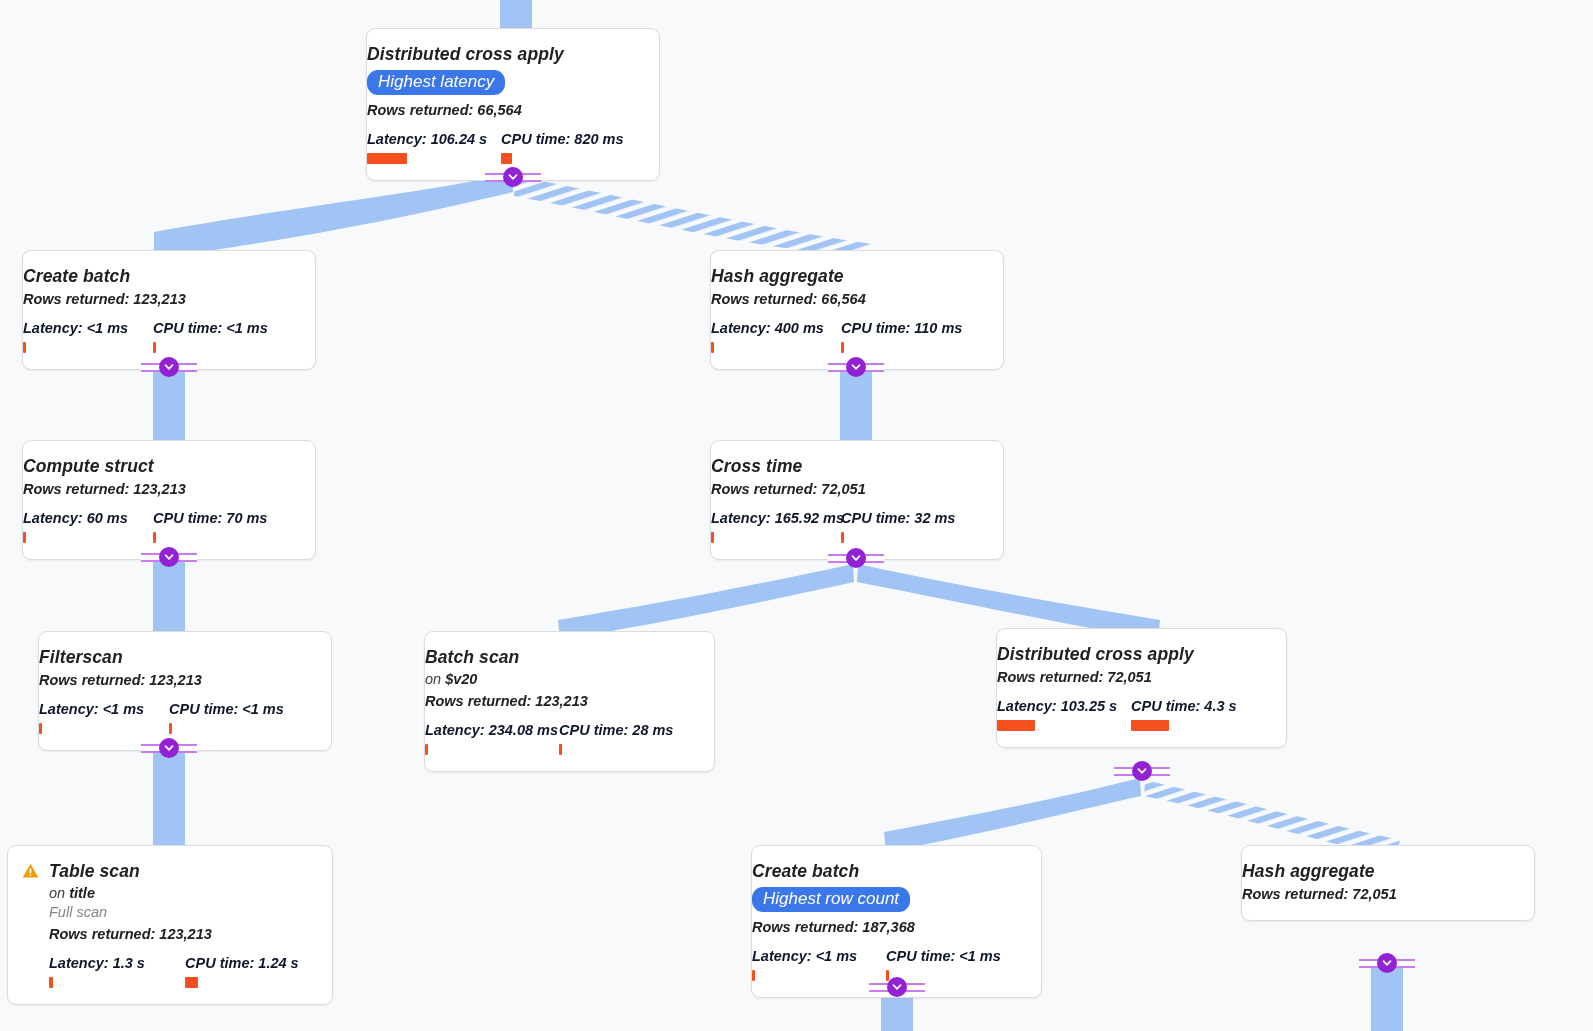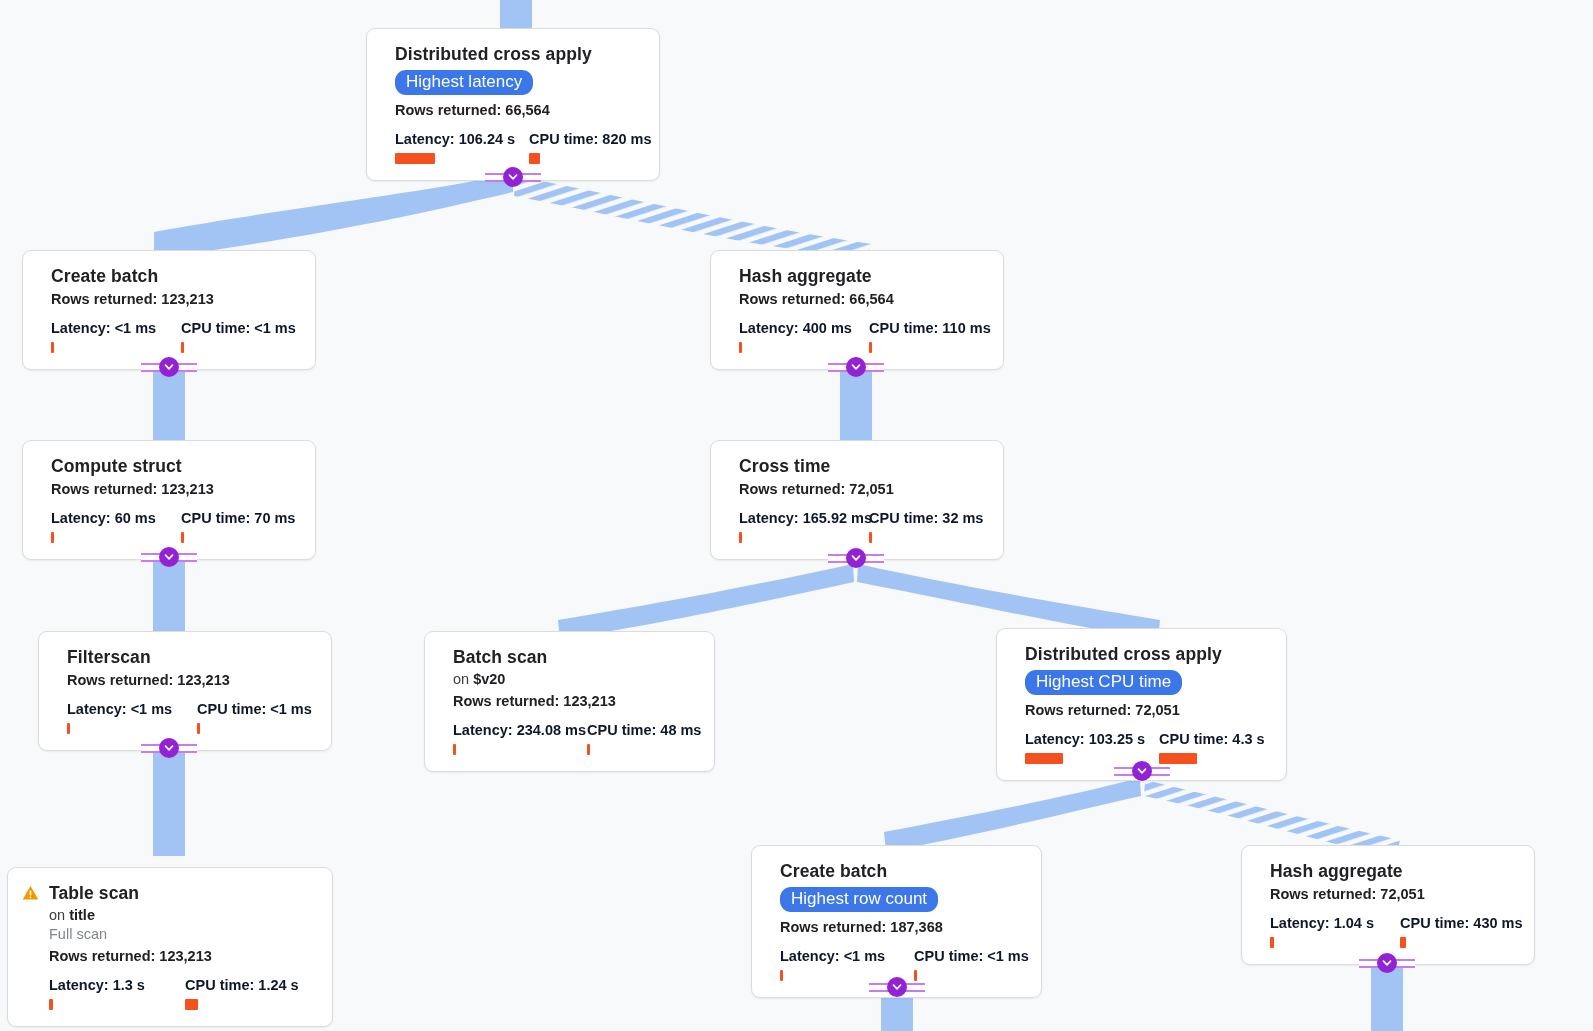--- a/index.html
+++ b/index.html
@@ -22,22 +22,23 @@
     width: 1593px; height: 1031px;
     pointer-events: none;
   }
 
   .node {
     position: absolute;
     background: #ffffff;
     border: 1px solid #dadce0;
     border-radius: 9px;
     box-shadow: 0 1px 2px rgba(60,64,67,0.08);
-    padding: 14px 16px 16px 28px;
+    padding: 14px 16px 16px 0;
     z-index: 5;
+    font-style: italic;
   }
   .node.warned { padding-left: 14px; }
   .node-inner { display: flex; align-items: flex-start; gap: 10px; }
   .warn-icon { flex: 0 0 auto; margin-top: 3px; }
   .node-body { flex: 1 1 auto; min-width: 0; }
 
   .node-title {
     font-size: 17.5px;
     font-weight: 700;
     color: #202124;
@@ -330,33 +331,32 @@
         <div class="node-sub">
           <span>on </span><b>$v20</b>
         </div>
         <div class="rows">Rows returned: 123,213</div>
         <div class="metrics">
           <div class="metric" style="width:134px;">
             <div class="metric-label">Latency: 234.08 ms</div>
             <div class="metric-bar" style="width:3px;"></div>
           </div>
           <div class="metric">
-            <div class="metric-label">CPU time: 48 ms</div>
+            <div class="metric-label">CPU time: 28 ms</div>
             <div class="metric-bar" style="width:3px;"></div>
           </div>
         </div>
       </div>
     </div>
   </div>
 
   <div class="node" style="left:996px; top:628px; width:291px;">
     <div class="node-inner">
       <div class="node-body">
         <div class="node-title">Distributed cross apply</div>
-        <div><span class="chip">Highest CPU time</span></div>
         <div class="rows">Rows returned: 72,051</div>
         <div class="metrics">
           <div class="metric" style="width:134px;">
             <div class="metric-label">Latency: 103.25 s</div>
             <div class="metric-bar" style="width:38px;"></div>
           </div>
           <div class="metric">
             <div class="metric-label">CPU time: 4.3 s</div>
             <div class="metric-bar" style="width:38px;"></div>
           </div>
@@ -366,21 +366,21 @@
   </div>
   <div class="toggle" style="left:1142px; top:771px;">
     <div class="rule"></div>
     <div class="knob">
       <svg width="12" height="12" viewBox="0 0 12 12">
           <path d="M2.5 4.2 L6 7.8 L9.5 4.2" stroke="#ffffff" stroke-width="1.7" fill="none" stroke-linecap="round" stroke-linejoin="round"></path>
         </svg>
     </div>
   </div>
 
-  <div class="node warned" style="left:7px; top:867px; width:326px;">
+  <div class="node warned" style="left:7px; top:845px; width:326px;">
     <div class="node-inner">
       <span class="warn-icon">
         <svg width="17" height="16" viewBox="0 0 17 16">
           <path d="M8.5 1 L16.3 14.6 L0.7 14.6 Z" fill="#f29900"></path>
           <rect x="7.7" y="5.4" width="1.6" height="5" fill="#ffffff" rx="0.6"></rect>
           <rect x="7.7" y="11.4" width="1.6" height="1.7" fill="#ffffff" rx="0.6"></rect>
         </svg>
       </span>
       <div class="node-body">
         <div class="node-title">Table scan</div>
@@ -429,30 +429,20 @@
           <path d="M2.5 4.2 L6 7.8 L9.5 4.2" stroke="#ffffff" stroke-width="1.7" fill="none" stroke-linecap="round" stroke-linejoin="round"></path>
         </svg>
     </div>
   </div>
 
   <div class="node" style="left:1241px; top:845px; width:294px;">
     <div class="node-inner">
       <div class="node-body">
         <div class="node-title">Hash aggregate</div>
         <div class="rows">Rows returned: 72,051</div>
-        <div class="metrics">
-          <div class="metric" style="width:130px;">
-            <div class="metric-label">Latency: 1.04 s</div>
-            <div class="metric-bar" style="width:4px;"></div>
-          </div>
-          <div class="metric">
-            <div class="metric-label">CPU time: 430 ms</div>
-            <div class="metric-bar" style="width:6px;"></div>
-          </div>
-        </div>
       </div>
     </div>
   </div>
   <div class="toggle" style="left:1387px; top:963px;">
     <div class="rule"></div>
     <div class="knob">
       <svg width="12" height="12" viewBox="0 0 12 12">
           <path d="M2.5 4.2 L6 7.8 L9.5 4.2" stroke="#ffffff" stroke-width="1.7" fill="none" stroke-linecap="round" stroke-linejoin="round"></path>
         </svg>
     </div>

